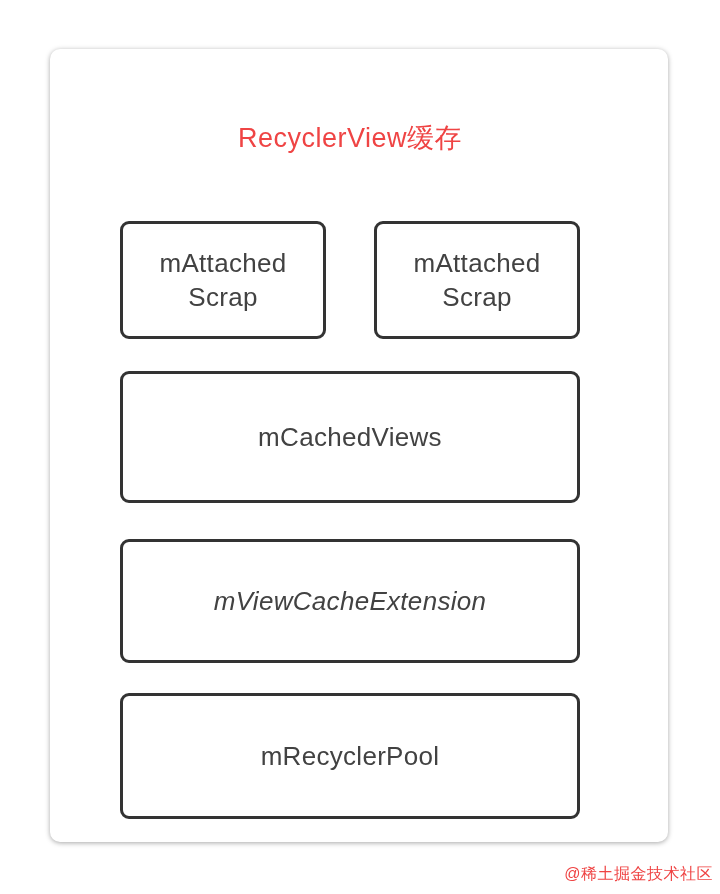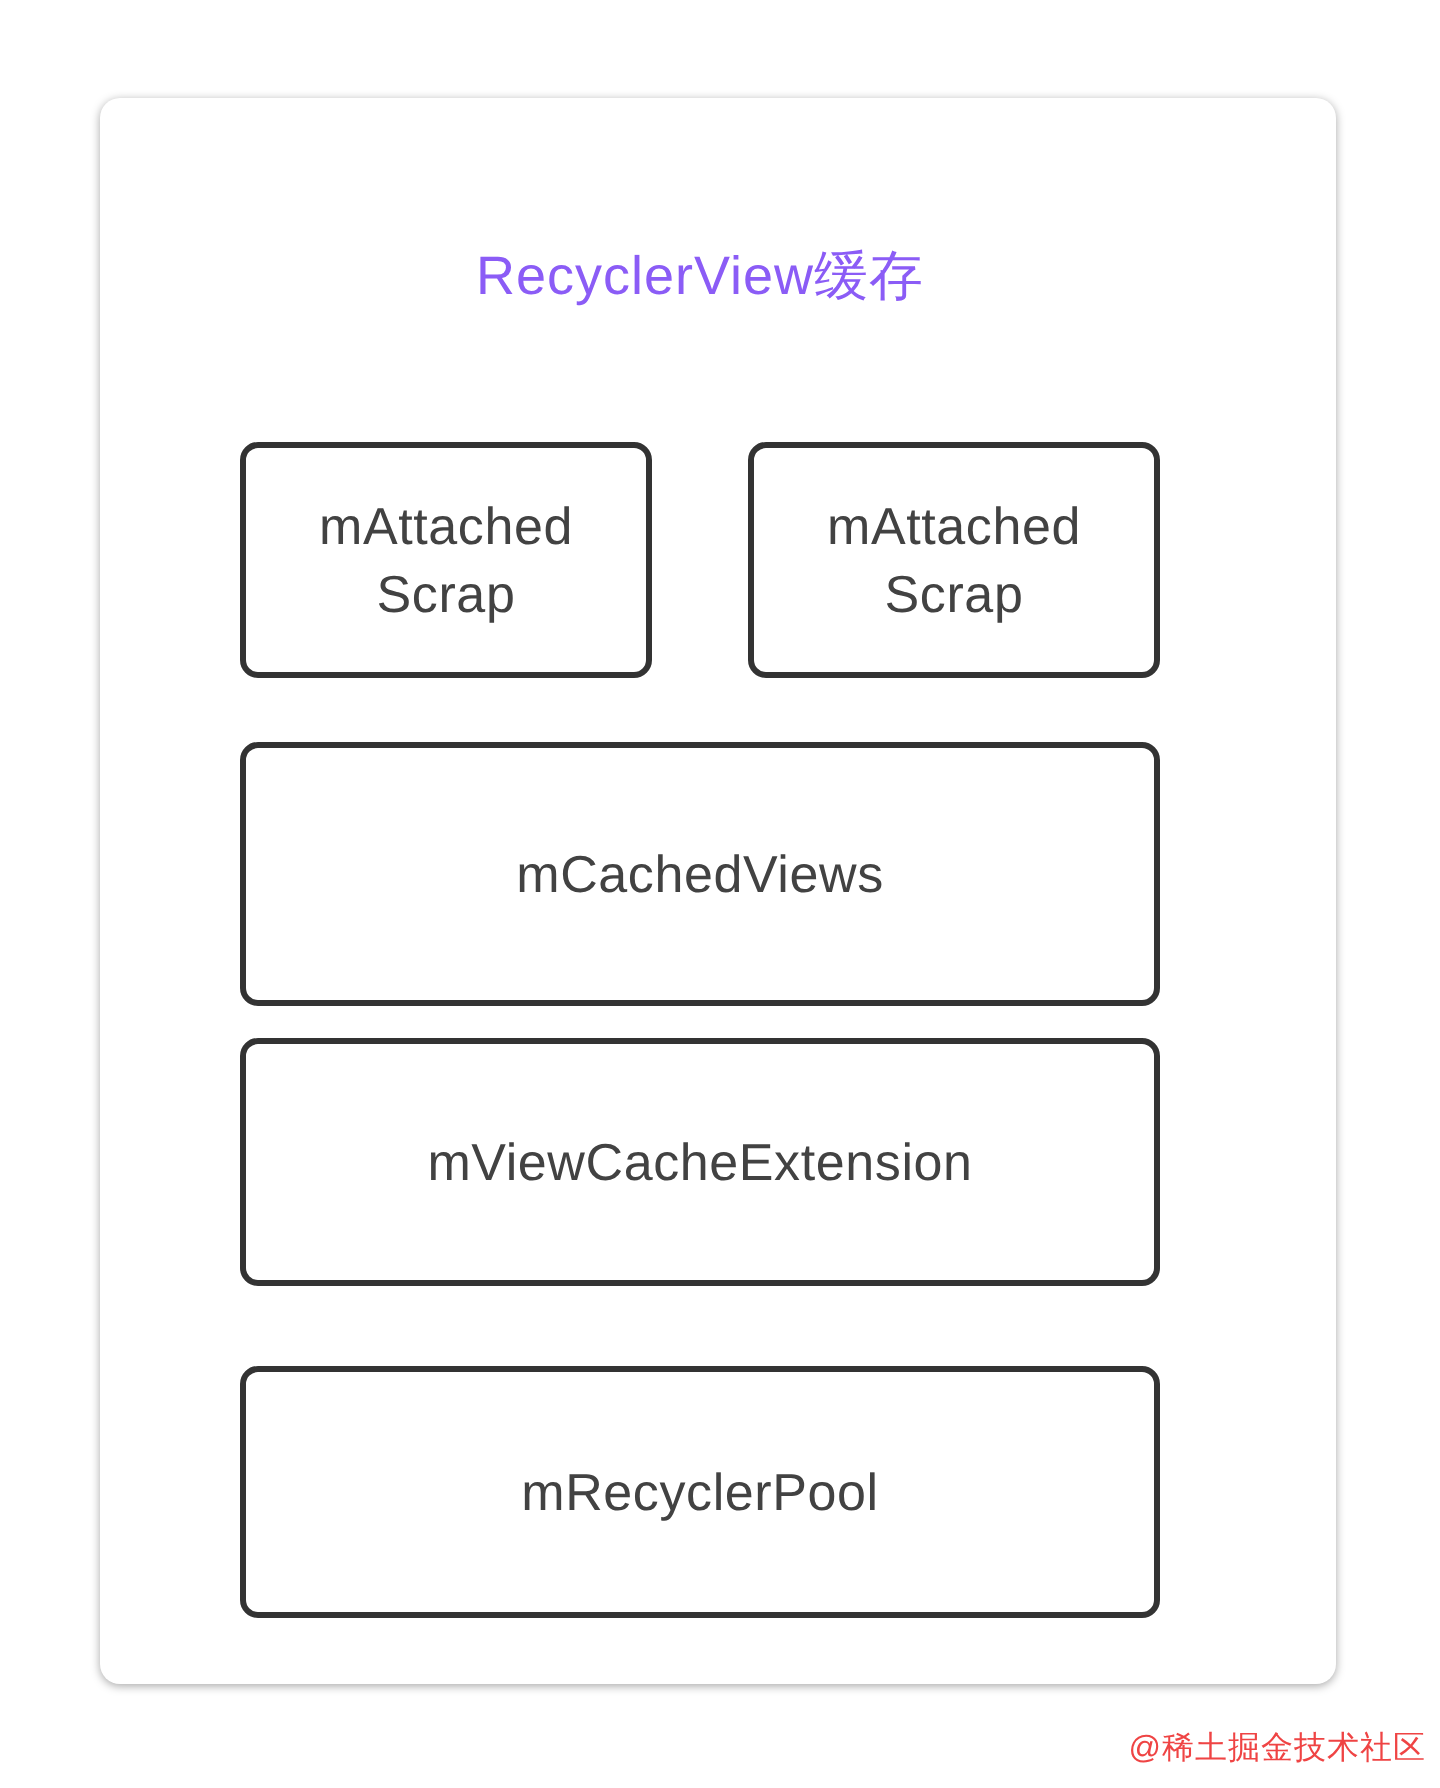--- a/index.html
+++ b/index.html
@@ -25,21 +25,21 @@
     box-shadow: 0 1px 5px rgba(0,0,0,0.35);
   }
   .title {
     position: absolute;
     left: 70px;
     top: 71px;
     width: 460px;
     text-align: center;
     font-size: 27px;
     line-height: 36px;
-    color: #8b5cf6;
+    color: #ef4444;
     letter-spacing: 0.5px;
   }
   .content {
     position: absolute;
     left: 70px;
     top: 172px;
     width: 460px;
   }
   .row {
     display: flex;
@@ -58,22 +58,22 @@
     line-height: 34px;
     color: #424242;
     white-space: pre-line;
     letter-spacing: 0.3px;
   }
   .row .box {
     flex: 1;
     height: 118px;
   }
   .box.b3 { margin-top: 32px; height: 132px; }
-  .box.b4 { margin-top: 16px; height: 124px; }
-  .box.b5 { margin-top: 40px; height: 126px; }
+  .box.b4 { margin-top: 36px; height: 124px; font-style: italic; }
+  .box.b5 { margin-top: 30px; height: 126px; }
   .watermark {
     position: absolute;
     right: 7px;
     bottom: 9px;
     font-size: 16px;
     color: #ef4444;
     letter-spacing: 0.5px;
   }
 </style>
 </head>

